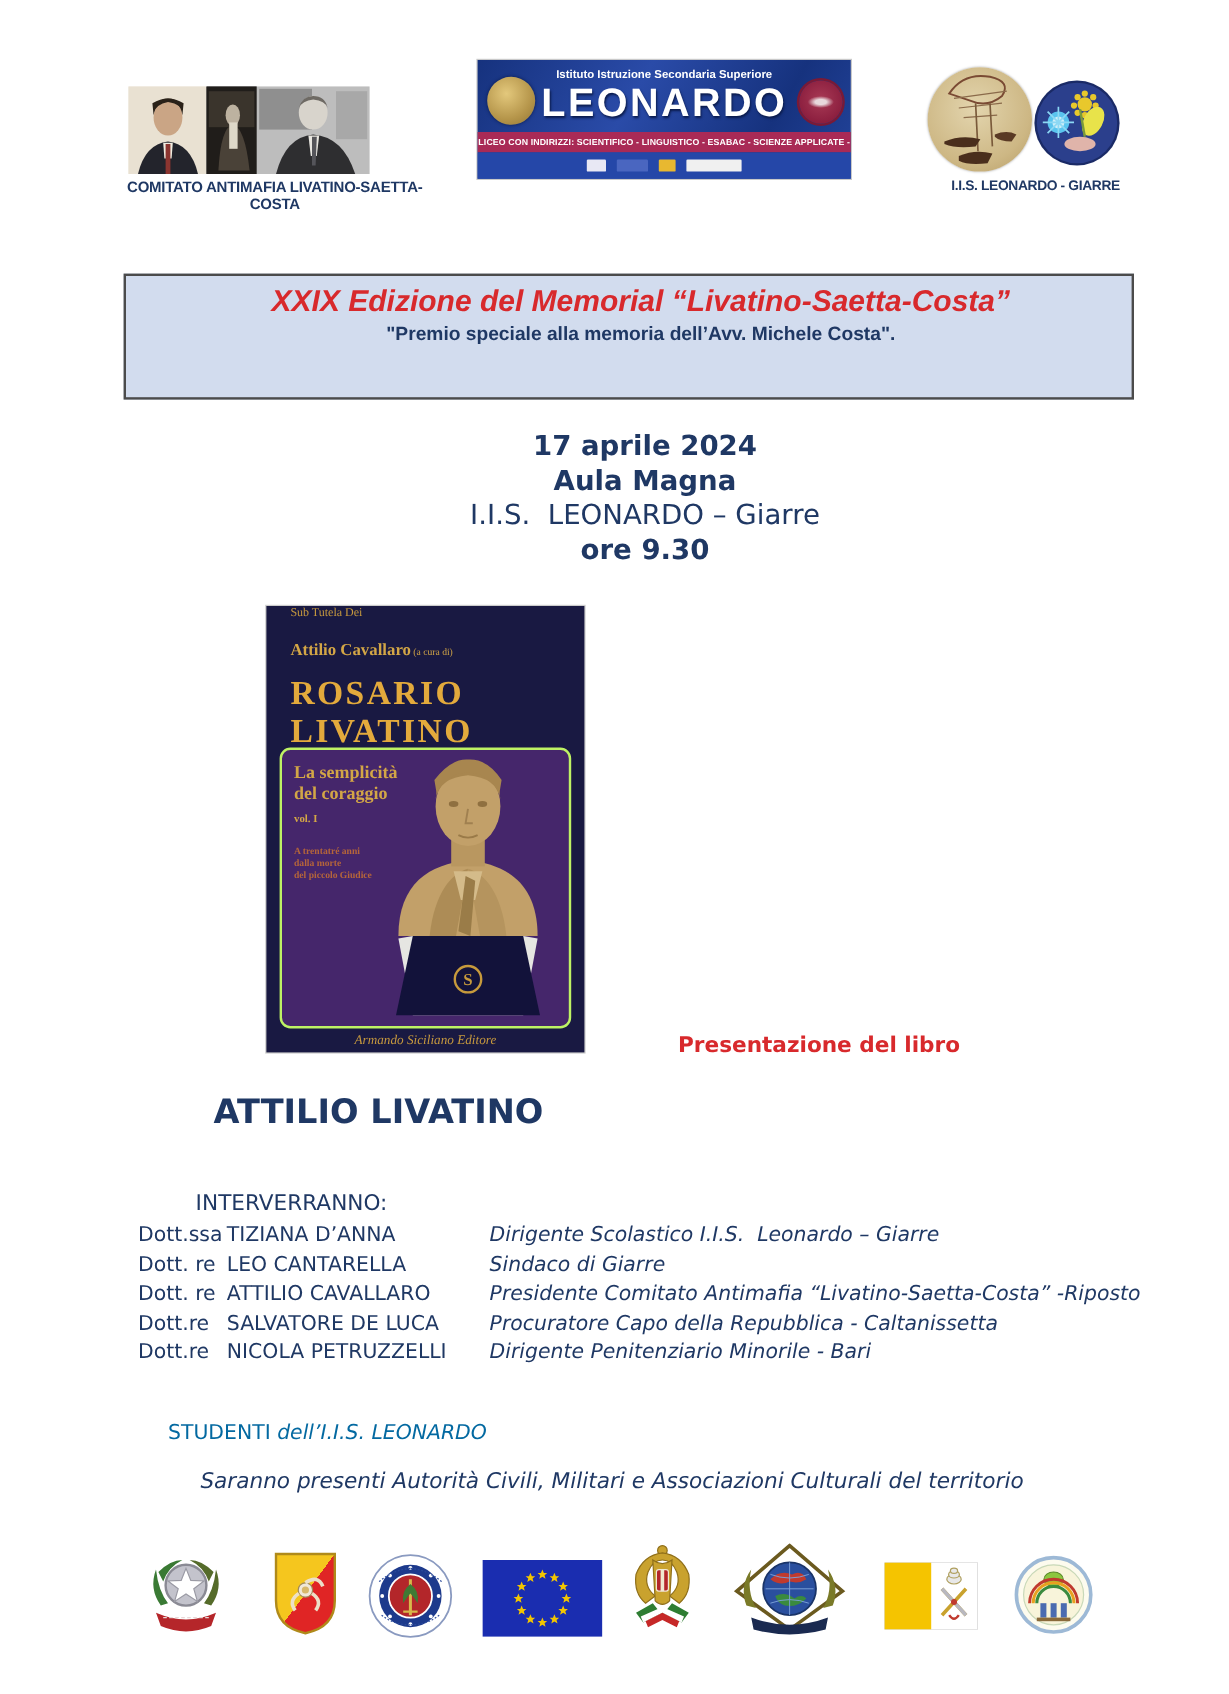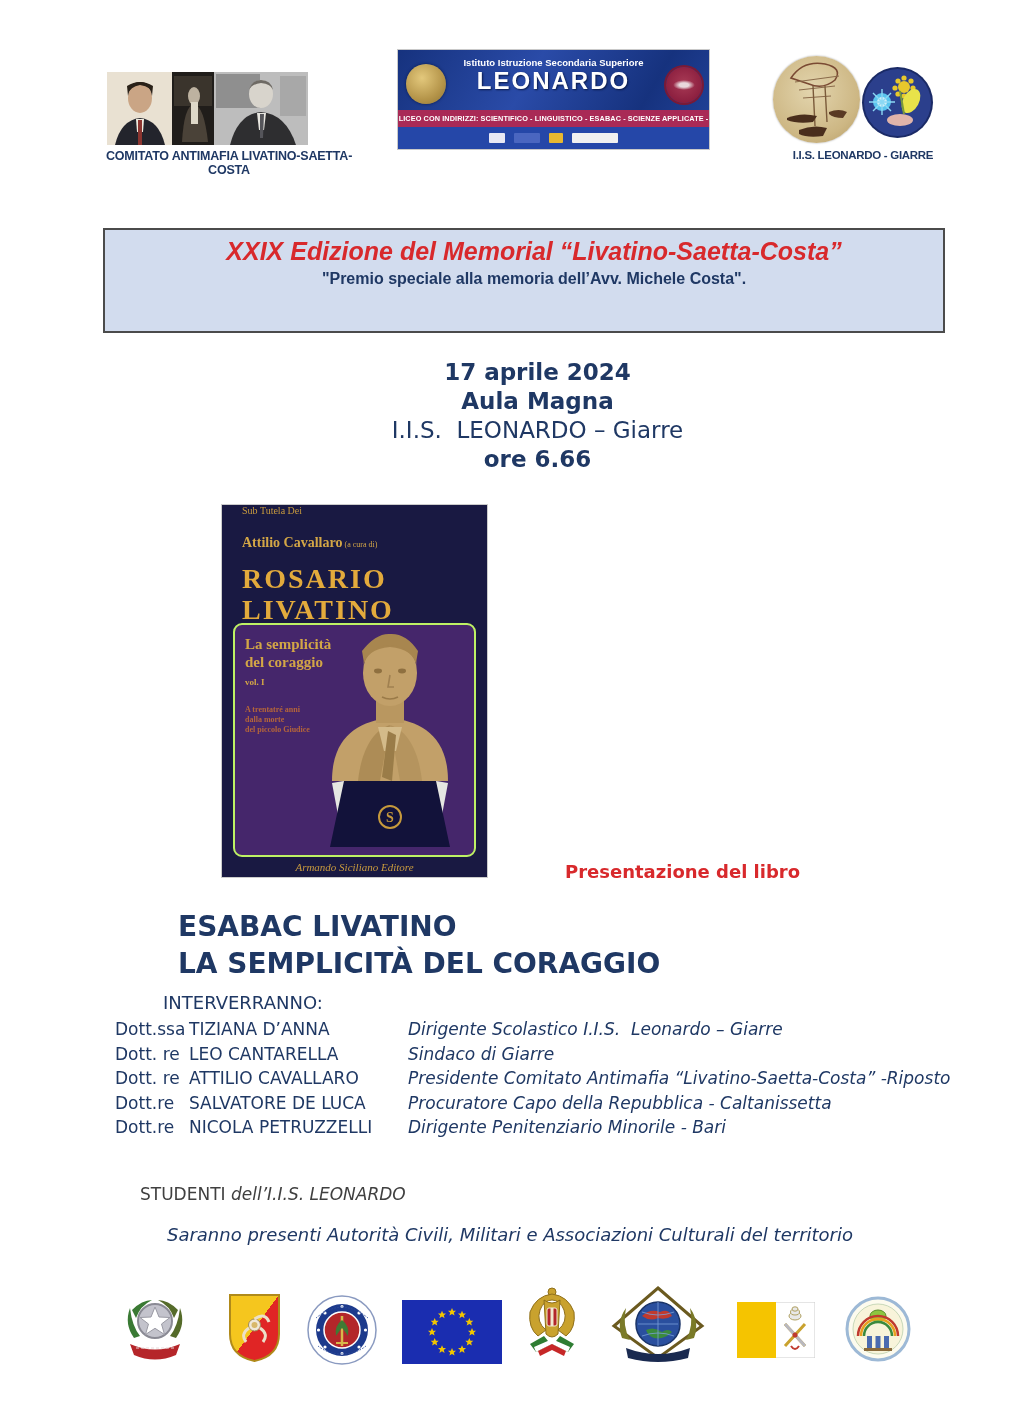--- a/index.html
+++ b/index.html
@@ -12,21 +12,21 @@
   .photos{left:107px;top:72px;width:201px;height:73px;display:flex;}
   .photo{height:73px;overflow:hidden;}
   .hdr-caption{left:88px;top:149px;width:282px;text-align:center;font-size:12.5px;font-weight:bold;
                letter-spacing:-0.2px;color:#1f3864;}
 
   
   .banner{left:398px;top:50px;width:311px;height:99px;background:linear-gradient(120deg,#16327e 0%,#2a4ba8 40%,#16327e 75%,#23449c 100%);box-shadow:0 0 0 1px #c9c9c9;}
   .banner-line1{position:absolute;left:0;top:7px;width:100%;text-align:center;color:#ffffff;
                 font-size:9.5px;font-weight:bold;}
   .banner-title{position:absolute;left:0;top:17px;width:100%;text-align:center;color:#ffffff;
-                font-size:24px;font-weight:bold;letter-spacing:2px;text-shadow:1px 1px 2px #0a1a4a;}
+                font-size:33px;font-weight:bold;letter-spacing:2px;text-shadow:1px 1px 2px #0a1a4a;}
   .banner-coin{position:absolute;left:8px;top:14px;width:40px;height:40px;border-radius:50%;
                background:radial-gradient(circle at 40% 35%,#e3c87c,#b5954a 60%,#8f7434);box-shadow:0 0 3px #0a1a4a;}
   .banner-crest{position:absolute;right:7px;top:17px;width:36px;height:36px;border-radius:50%;
                 background:radial-gradient(circle at 50% 45%,#a83a55,#8c1f3f 70%);box-shadow:0 0 0 2px #7a1a36;}
   .banner-crest:before{content:"";position:absolute;left:7px;top:13px;width:22px;height:10px;
                 background:radial-gradient(ellipse,#e8d8dc 30%,transparent 70%);border-radius:50%;}
   .banner-strip{position:absolute;left:0;top:60px;width:100%;height:17px;background:#a92a56;
                 color:#ffffff;font-size:7.3px;font-weight:bold;text-align:center;line-height:17px;letter-spacing:0.1px;}
   .banner-mini{position:absolute;left:0;top:77px;width:100%;height:22px;background:#2547a8;
                display:flex;align-items:center;justify-content:center;gap:9px;}
@@ -78,21 +78,21 @@
   .heading{left:178px;top:908px;font-family:"DejaVu Sans",sans-serif;font-weight:bold;
            font-size:28px;line-height:37px;color:#1f3864;}
 
   .speakers{left:115px;top:992px;width:860px;font-family:"DejaVu Sans",sans-serif;font-size:17px;color:#1f3864;}
   .sp-head{padding-left:48px;font-size:18px;margin-bottom:6px;}
   .sp-row{position:relative;height:24.5px;}
   .sp-title{position:absolute;left:0;}
   .sp-name{position:absolute;left:74px;}
   .sp-role{position:absolute;left:293px;font-style:italic;}
 
-  .students{left:140px;top:1184px;font-family:"DejaVu Sans",sans-serif;font-size:17px;color:#404040;}
+  .students{left:140px;top:1184px;font-family:"DejaVu Sans",sans-serif;font-size:17px;color:#0369a1;}
   .students .it{font-style:italic;}
 
   .footer-note{left:80px;top:1224px;width:860px;text-align:center;font-family:"DejaVu Sans",sans-serif;
                font-style:italic;font-size:18px;color:#1f3864;}
 
   .flogo{position:absolute;}
 </style>
 </head>
 <body>
 
@@ -183,21 +183,21 @@
 
   <div class="abs titlebox">
     <div class="tb-red">XXIX Edizione del Memorial “Livatino-Saetta-Costa”</div>
     <div class="tb-navy">"Premio speciale alla memoria dell’Avv. Michele Costa".</div>
   </div>
 
   <div class="abs event">
     <div class="ev-l b">17 aprile 2024</div>
     <div class="ev-l b">Aula Magna</div>
     <div class="ev-l pre">I.I.S.  LEONARDO – Giarre</div>
-    <div class="ev-l b">ore 6.66</div>
+    <div class="ev-l b">ore 9.30</div>
   </div>
 
   <div class="abs book">
     <div class="bk-pre">Sub Tutela Dei</div>
     <div class="bk-cur">
       <span>Attilio Cavallaro</span><small> (a cura di)</small>
     </div>
     <div class="bk-title">
       <div>ROSARIO</div>
       <div>LIVATINO</div>
@@ -234,22 +234,21 @@
           <path d="M72,72 Q80,76 88,72" fill="none" stroke="#9a7a48" stroke-width="1.6"></path>
         </svg>
       </div>
     </div>
     <div class="bk-pub">Armando Siciliano Editore</div>
   </div>
 
   <div class="abs presentazione">Presentazione del libro</div>
 
   <div class="abs heading">
-    <div>ESABAC LIVATINO</div>
-    <div>LA SEMPLICITÀ DEL CORAGGIO</div>
+    <div>ATTILIO LIVATINO</div>
   </div>
 
   <div class="abs speakers">
     <div class="sp-head">INTERVERRANNO:</div>
     <div class="sp-row">
       <span class="sp-title">Dott.ssa</span>
       <span class="sp-name">TIZIANA D’ANNA</span>
       <span class="sp-role pre">Dirigente Scolastico I.I.S.  Leonardo – Giarre</span>
     </div>
     <div class="sp-row">

